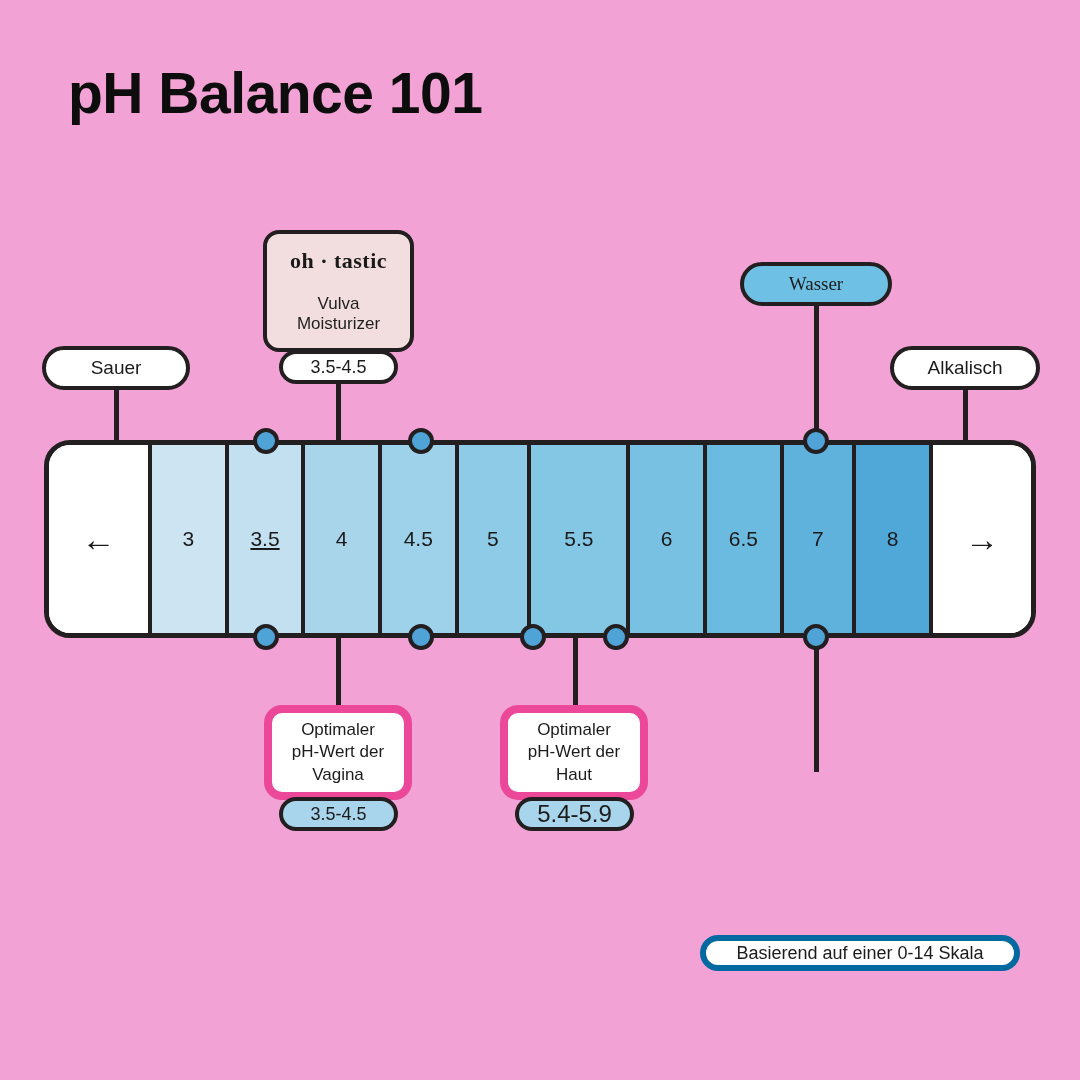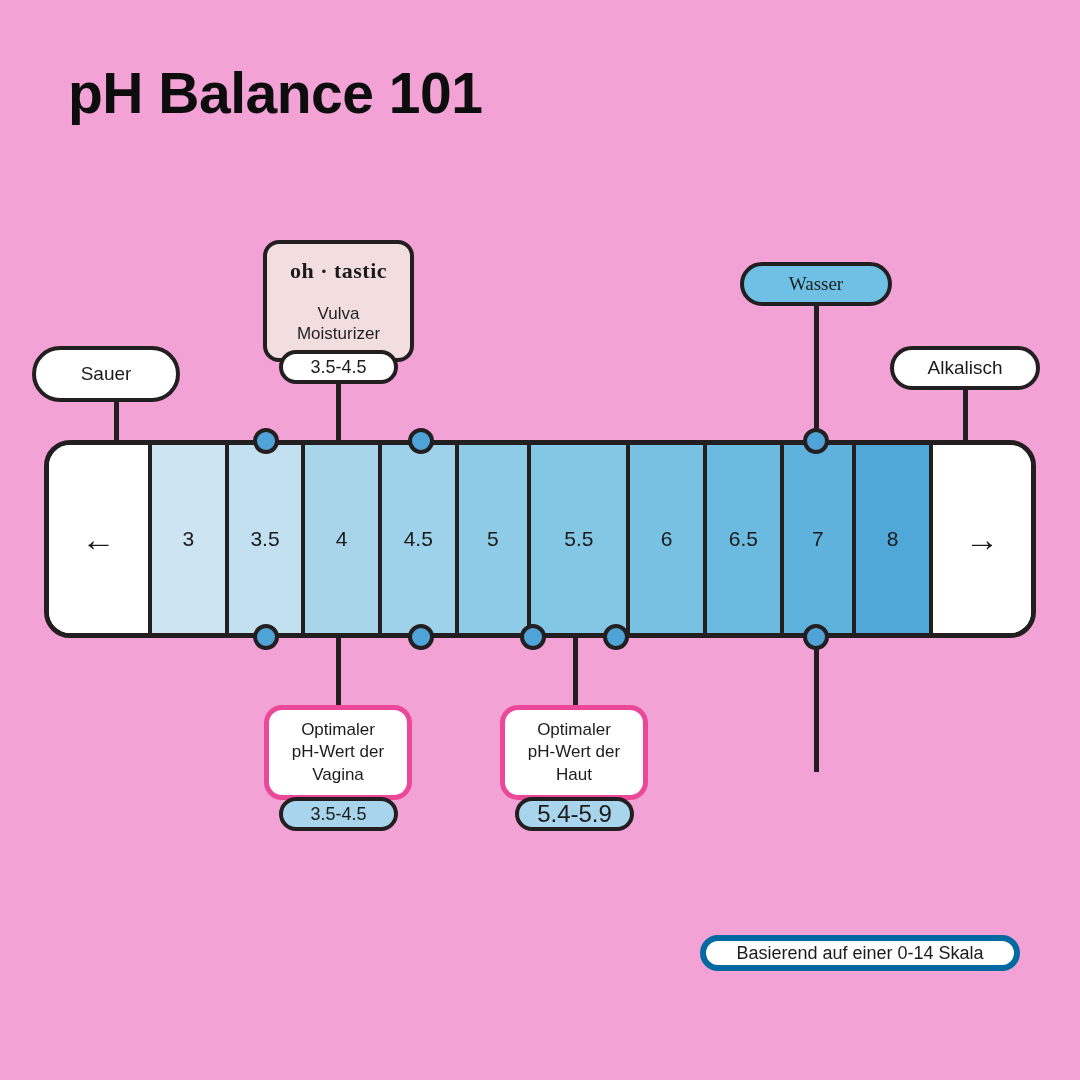--- a/index.html
+++ b/index.html
@@ -102,21 +102,21 @@
     background: #ffffff;
     font-size: 34px;
     font-weight: 700;
   }
   .arrow-glyph { display: block; line-height: 1; font-size: 34px; }
 
   
   .brand-card {
     position: absolute;
     left: 263px;
-    top: 240px;
+    top: 230px;
     width: 151px;
     height: 122px;
     background: #f2dede;
     border: 4px solid #231f20;
     border-radius: 16px;
     display: flex;
     flex-direction: column;
     align-items: center;
     justify-content: center;
     gap: 20px;
@@ -132,21 +132,21 @@
   .brand-sub {
     font-size: 17px;
     line-height: 1.15;
     text-align: center;
     color: #1f1f1f;
   }
 
   
   .callout {
     position: absolute;
-    border: 5px solid #ec4899;
+    border: 8px solid #ec4899;
     border-radius: 18px;
     background: #ffffff;
     display: flex;
     align-items: center;
     justify-content: center;
     text-align: center;
     font-size: 17px;
     line-height: 1.3;
     z-index: 5;
     padding: 0 8px;
@@ -186,21 +186,21 @@
   <div class="conn" style="left:573px; top:630px; height:80px;"></div>
   <div class="conn" style="left:814px; top:630px; height:142px;"></div>
 
   <div class="bar">
     <div class="seg cap" style="width:105px; background:#ffffff;">
       <span class="arrow-glyph">←</span>
     </div>
     <div class="seg" style="width:78px;  background:#cde5f2;">
         <span>3</span>
       </div>
-    <div class="seg" style="width:78px;  background:#c3e0f0;">
+    <div class="seg" style="width:78px;  background:#c3e0f0;text-decoration:underline;">
         <span>3.5</span>
       </div>
     <div class="seg" style="width:78px;  background:#a9d5eb;">
         <span>4</span>
       </div>
     <div class="seg" style="width:78px;  background:#9ed2ea;">
         <span>4.5</span>
       </div>
     <div class="seg" style="width:74px;  background:#8ecbe6;">
         <span>5</span>
@@ -228,21 +228,21 @@
   <div class="dot" style="left:253px; top:428px;"></div>
   <div class="dot" style="left:408px; top:428px;"></div>
   <div class="dot" style="left:803px; top:428px;"></div>
 
   <div class="dot" style="left:253px; top:624px;"></div>
   <div class="dot" style="left:408px; top:624px;"></div>
   <div class="dot" style="left:520px; top:624px;"></div>
   <div class="dot" style="left:603px; top:624px;"></div>
   <div class="dot" style="left:803px; top:624px;"></div>
 
-  <div class="pill" style="left:32px; top:346px; width:148px; height:56px;">
+  <div class="pill" style="left:42px; top:346px; width:148px; height:44px;">
     <span>Sauer</span>
   </div>
 
   <div class="pill" style="left:890px; top:346px; width:150px; height:44px;">
     <span>Alkalisch</span>
   </div>
 
   <div class="pill blue" style="left:740px; top:262px; width:152px; height:44px;">
     <span>Wasser</span>
   </div>

